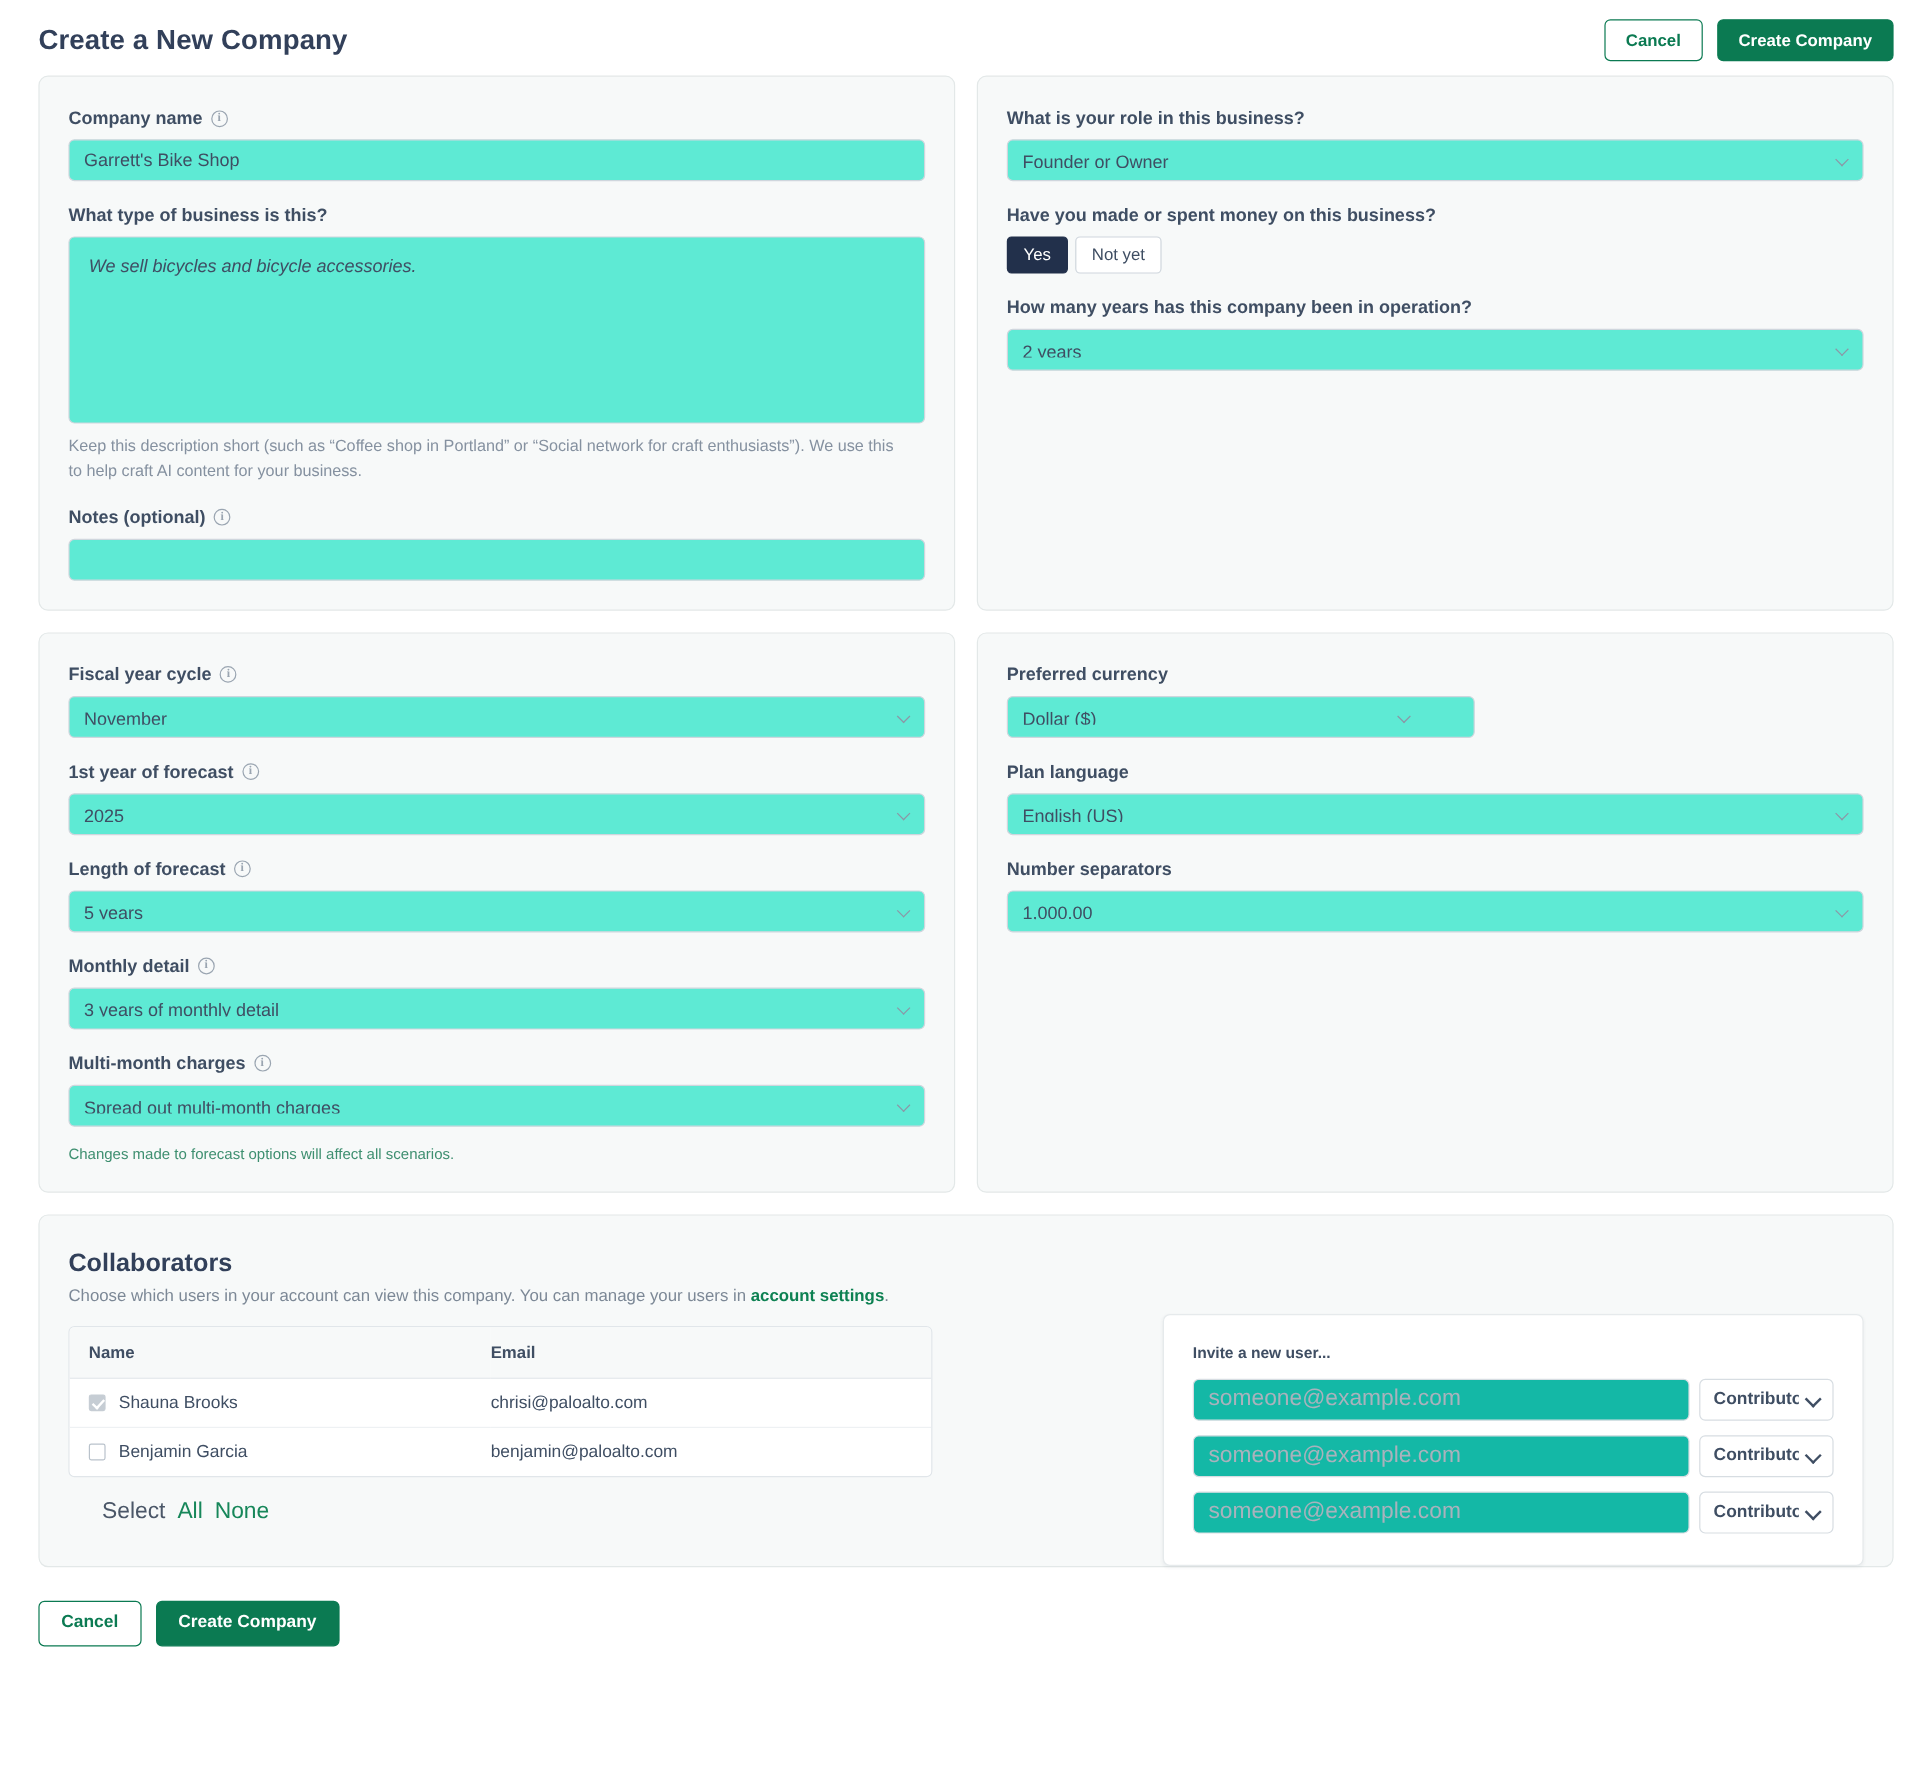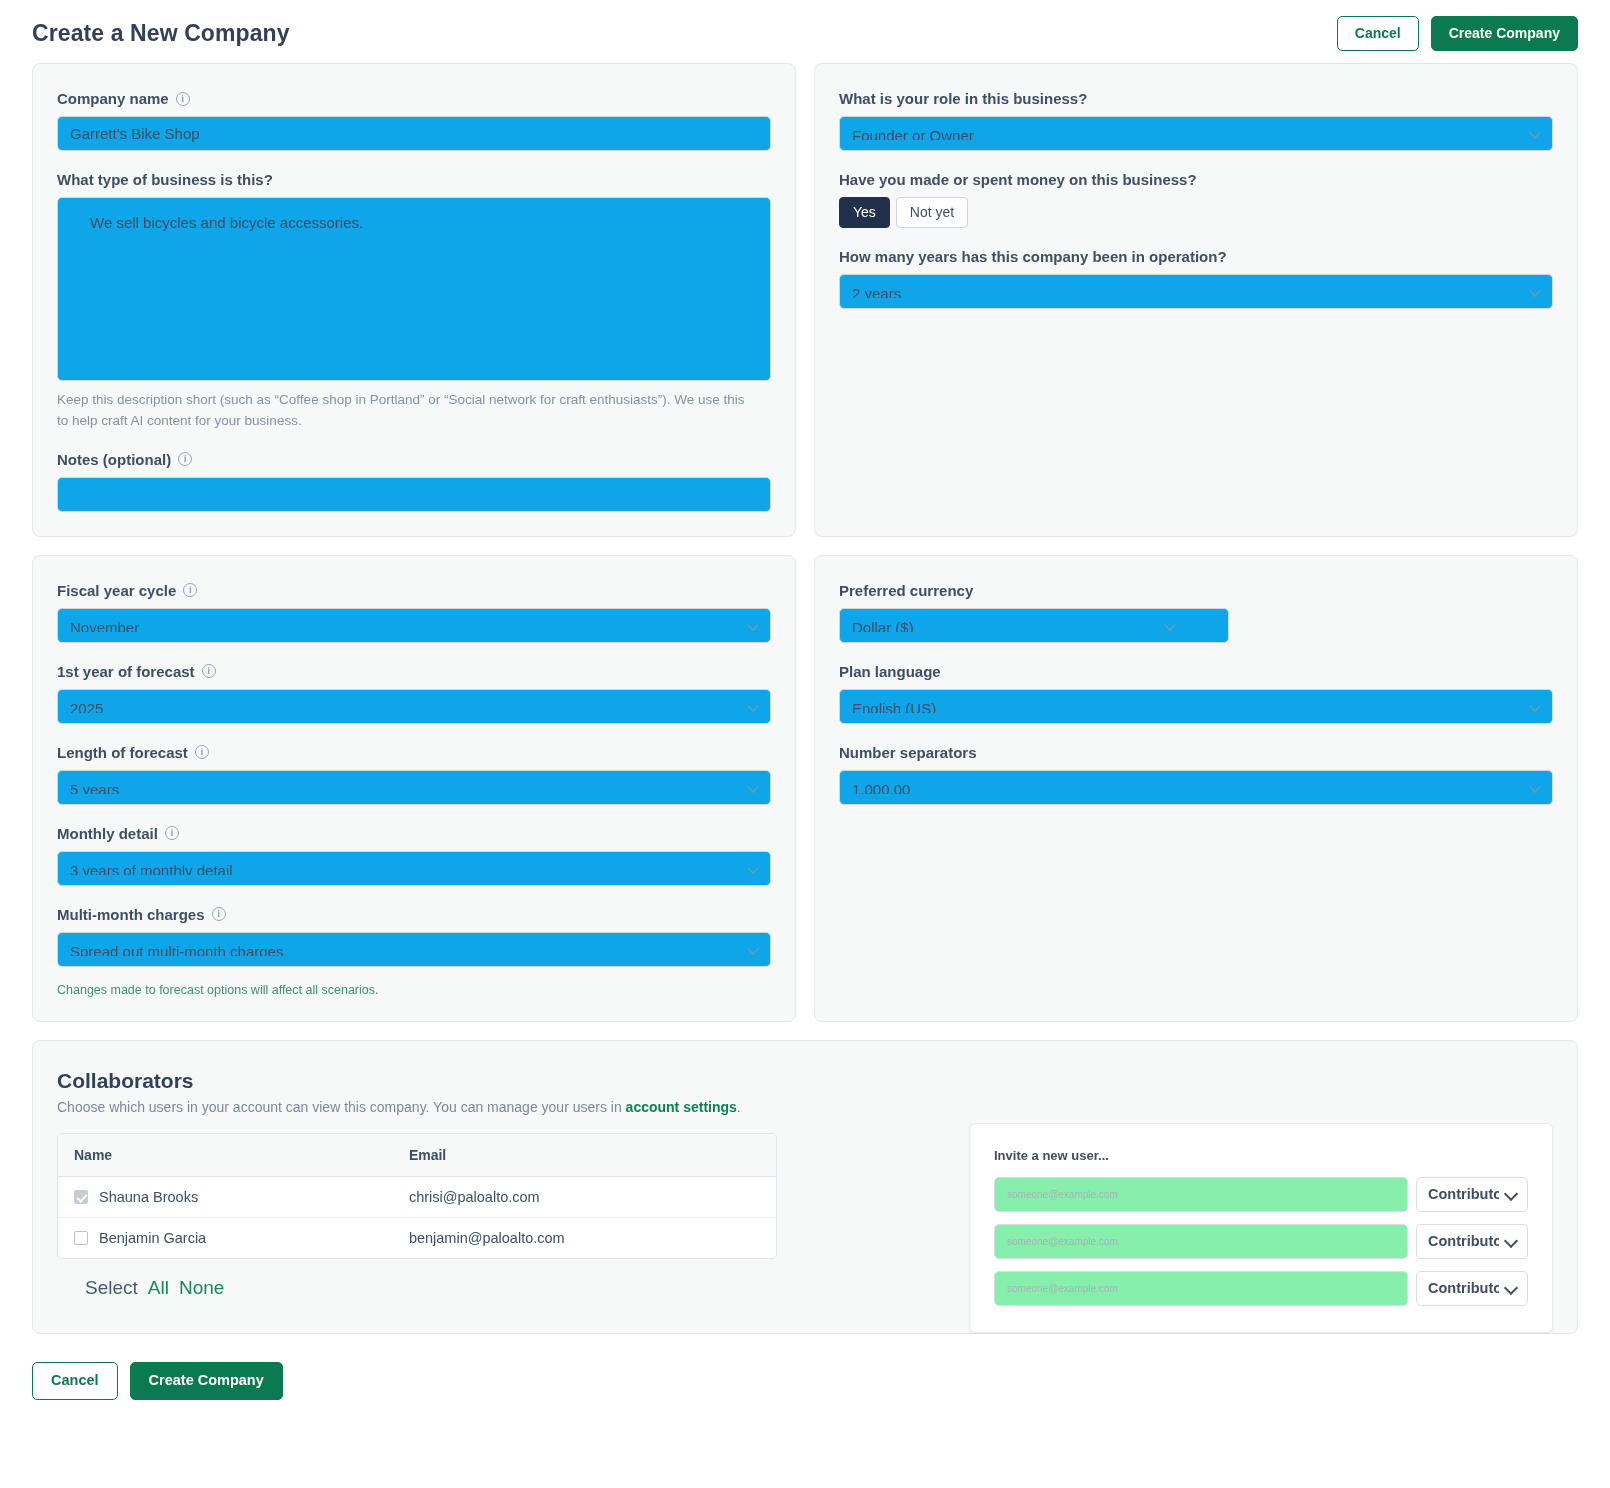--- a/index.html
+++ b/index.html
@@ -91,36 +91,37 @@
     font-weight: 700;
     line-height: 12px;
     text-align: center;
     font-family: "Liberation Serif", serif;
     flex: none;
     display: inline-block;
   }
 
   .input, .textarea, .select {
     width: 100%;
-    background: #0ea5e9;
+    background: #5eead4;
     border: 1px solid #cfd6dd;
     border-radius: 5px;
     font-family: "Liberation Sans", sans-serif;
     font-size: 15px;
     color: #3f4e63;
     padding: 10px 12px;
     outline: none;
     display: block;
   }
   .input { height: 35px; }
   .textarea {
-    height: 184px;
+    height: 156px;
     resize: none;
-    padding: 14px 32px;
+    padding: 14px 16px;
     line-height: 1.4;
+    font-style: italic;
   }
   .select-wrap { position: relative; }
   .select {
     height: 35px;
     appearance: none;
     -webkit-appearance: none;
     padding-right: 30px;
     cursor: pointer;
   }
   .select-wrap::after {
@@ -271,23 +272,23 @@
     margin-bottom: 12px;
   }
   .invite-row:last-child { margin-bottom: 0; }
   .invite-email {
     flex: 1;
     height: 35px;
     border: 1px solid #d7dde2;
     border-radius: 5px;
     padding: 8px 12px;
     font-family: "Liberation Sans", sans-serif;
-    font-size: 10px;
-    color: #3f4e63;
-    background: #86efac;
+    font-size: 19px;
+    color: #3f4e63;
+    background: #14b8a6;
     outline: none;
   }
   .invite-email::placeholder { color: #a9b2bc; }
   .role-select-wrap { position: relative; width: 112px; flex: none; }
   .role-select {
     width: 100%;
     height: 35px;
     appearance: none;
     -webkit-appearance: none;
     border: 1px solid #d7dde2;

